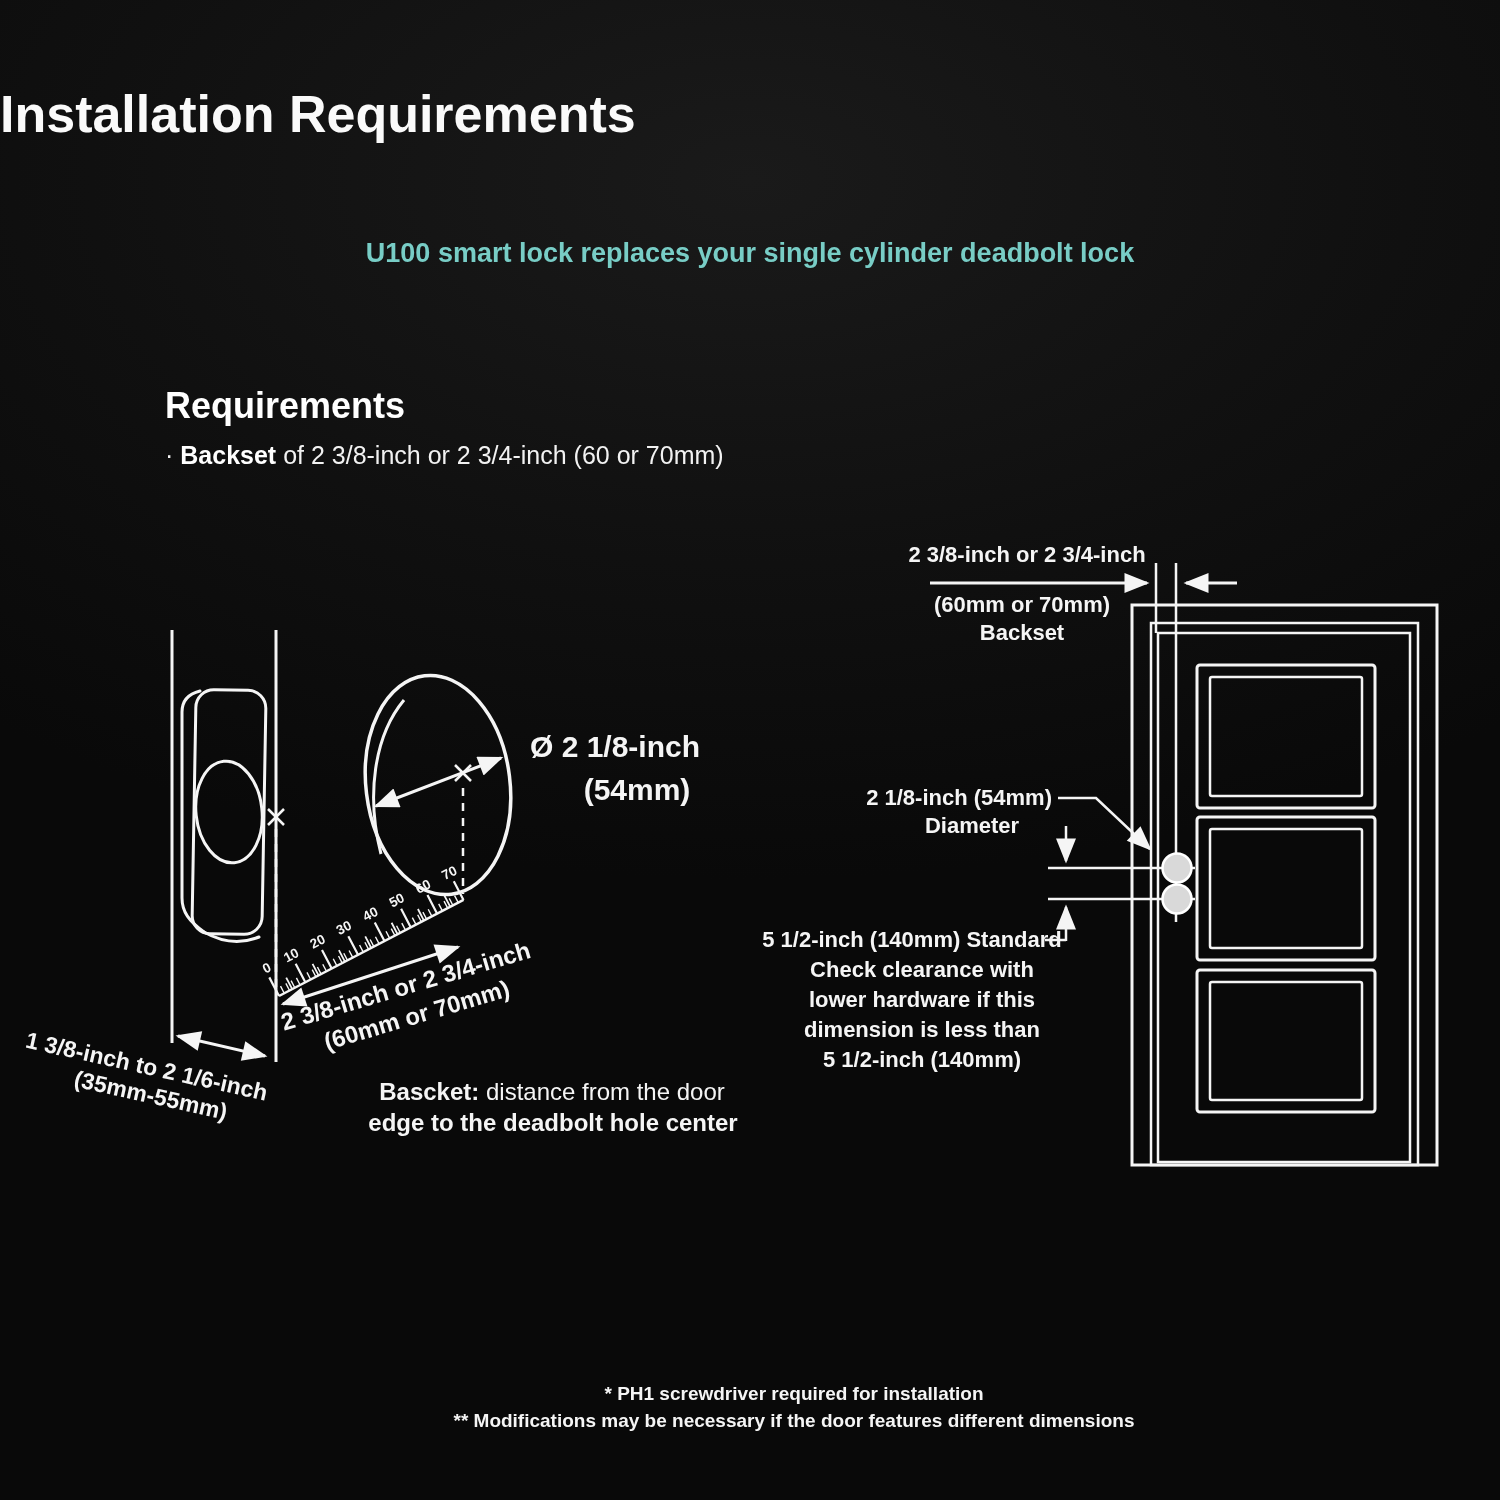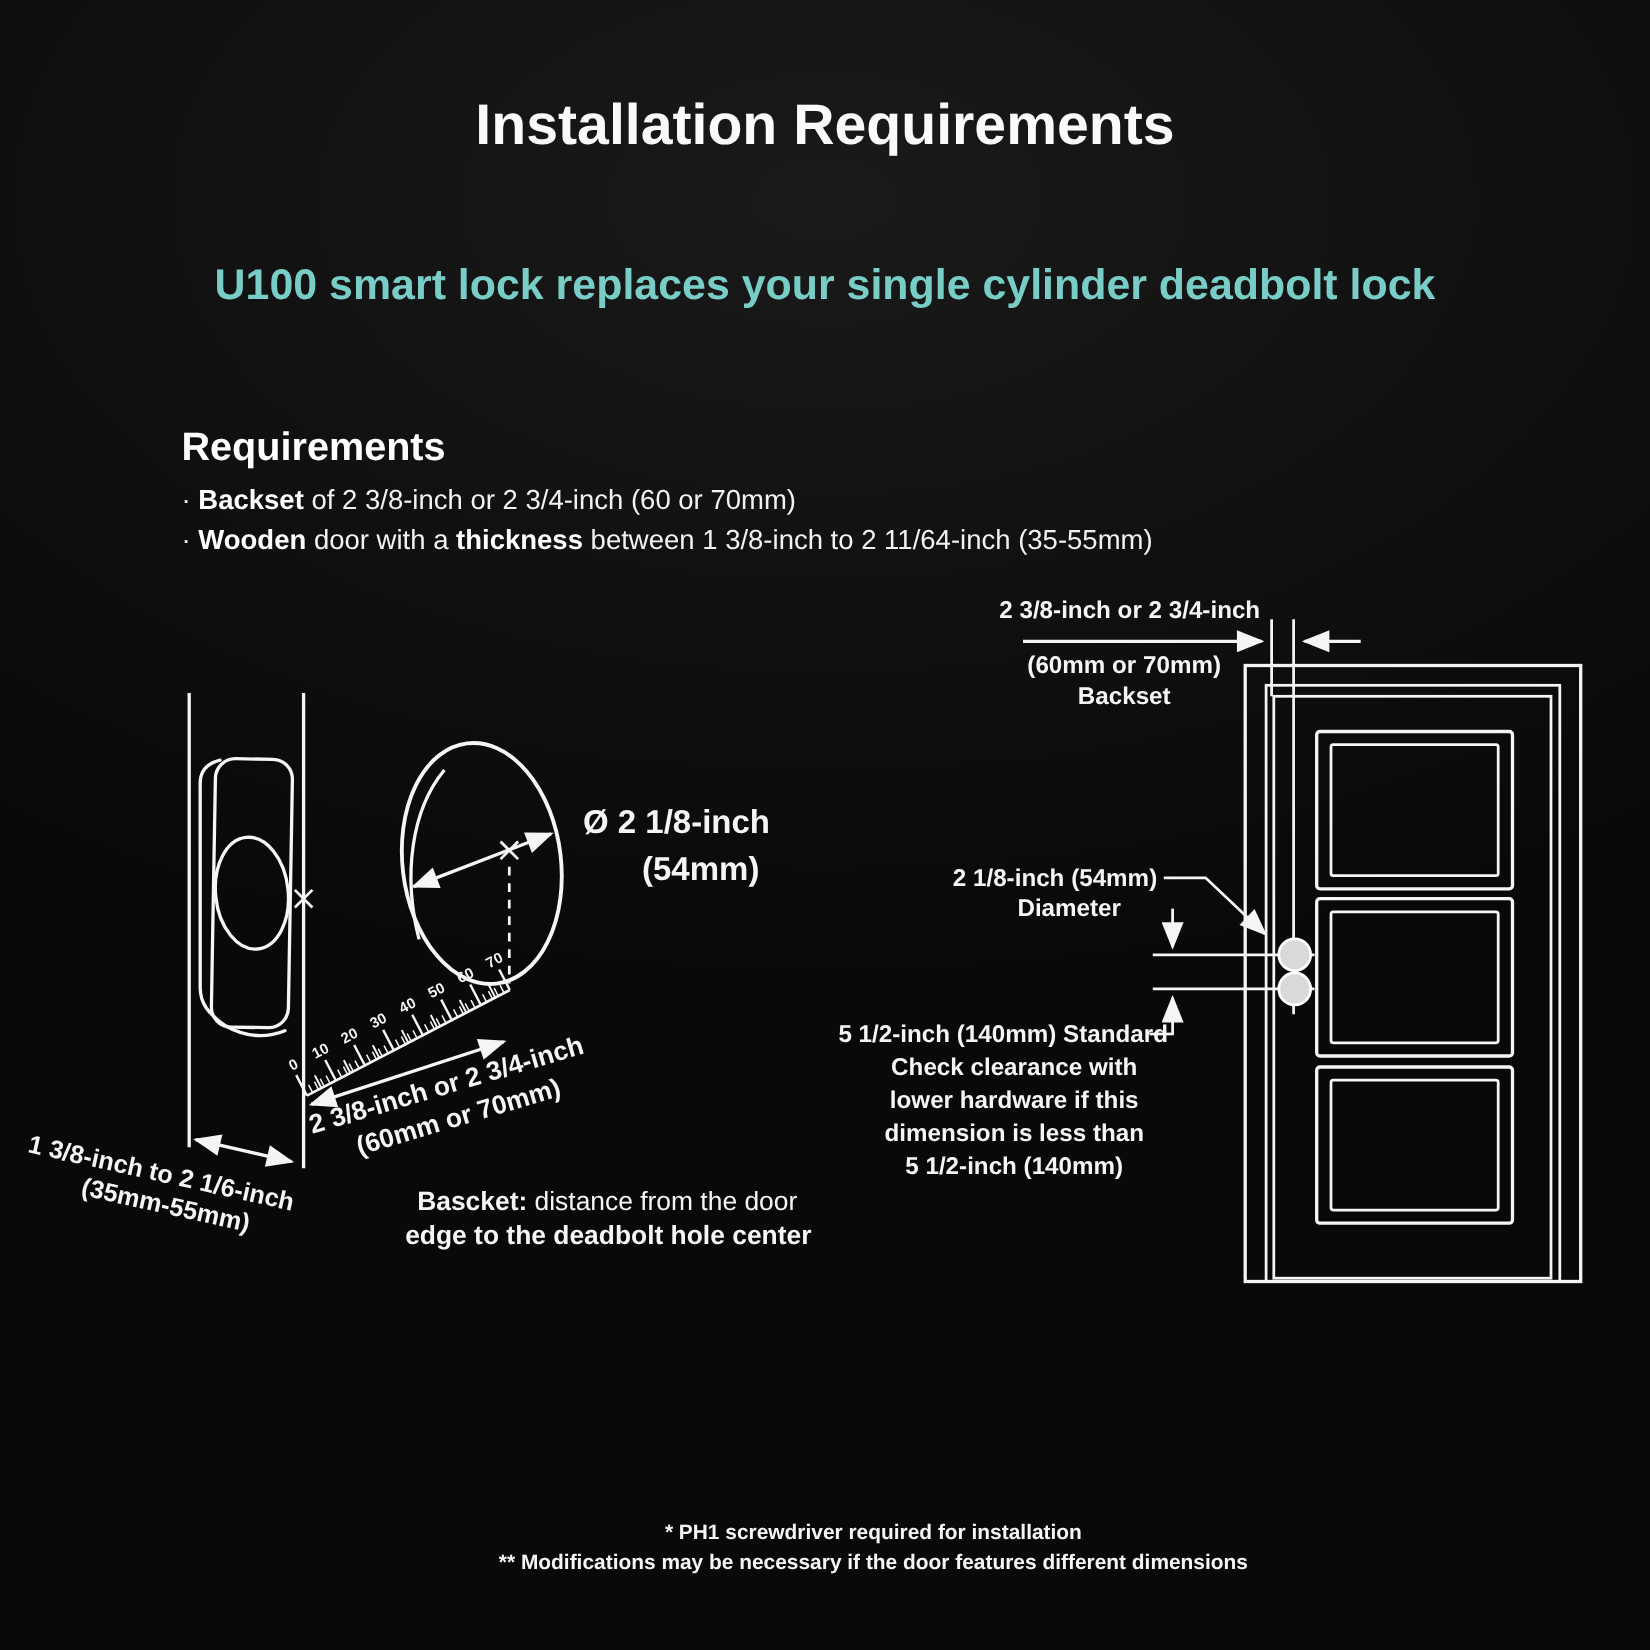--- a/index.html
+++ b/index.html
@@ -2,26 +2,26 @@
 <html><head>
 <meta charset="utf-8">
 <style>
   html,body{margin:0;padding:0;background:#000;}
   .canvas{
     position:relative;width:1500px;height:1500px;overflow:hidden;
     background:radial-gradient(ellipse 1200px 700px at 50% 12%, #1a1a1a 0%, #101010 55%, #090909 100%);
     font-family:"Liberation Sans", sans-serif;color:#fff;
   }
   .title{
-    position:absolute;top:84px;left:0;width:1500px;text-align:center;
+    position:absolute;top:84px;left:0;width:1500px;text-align:left;
     font-size:52px;font-weight:bold;letter-spacing:0px;color:#fafafa;
   }
   .subtitle{
     position:absolute;top:238px;left:0;width:1500px;text-align:center;
-    font-size:39px;font-weight:bold;color:#78cdc6;
+    font-size:27px;font-weight:bold;color:#78cdc6;
   }
   .req{
     position:absolute;left:165px;top:385px;width:1000px;
   }
   .req h2{margin:0 0 10px 0;font-size:36px;font-weight:bold;color:#fff;}
   .req .line{font-size:25px;line-height:36px;color:#f2f2f2;font-weight:normal;}
   .req .line b{font-weight:bold;color:#fff;}
   .diagram-svg{position:absolute;left:0;top:0;}
   .foot{
     position:absolute;left:0;width:1500px;text-align:center;
@@ -36,21 +36,20 @@
 <body>
 
 <div class="canvas">
 
   <div class="title">Installation Requirements</div>
   <div class="subtitle">U100 smart lock replaces your single cylinder deadbolt lock</div>
 
   <div class="req">
     <h2>Requirements</h2>
     <div class="line"><span>·</span> <b>Backset</b><span> of 2 3/8-inch or 2 3/4-inch (60 or 70mm)</span></div>
-    <div class="line"><span>·</span> <b>Wooden</b><span> door with a </span><b>thickness</b><span> between 1 3/8-inch to 2 11/64-inch (35-55mm)</span></div>
   </div>
 
   <svg class="diagram-svg" width="1500" height="1500" viewBox="0 0 1500 1500">
     <defs>
       <marker id="ah" viewBox="0 0 10 8" refX="9" refY="4" markerWidth="30" markerHeight="20" orient="auto" markerUnits="userSpaceOnUse">
         <path d="M0 0 L10 4 L0 8 Z" fill="#f5f5f5"></path>
       </marker>
       <marker id="ahr" viewBox="0 0 10 8" refX="1" refY="4" markerWidth="30" markerHeight="20" orient="auto" markerUnits="userSpaceOnUse">
         <path d="M10 0 L0 4 L10 8 Z" fill="#f5f5f5"></path>
       </marker>

